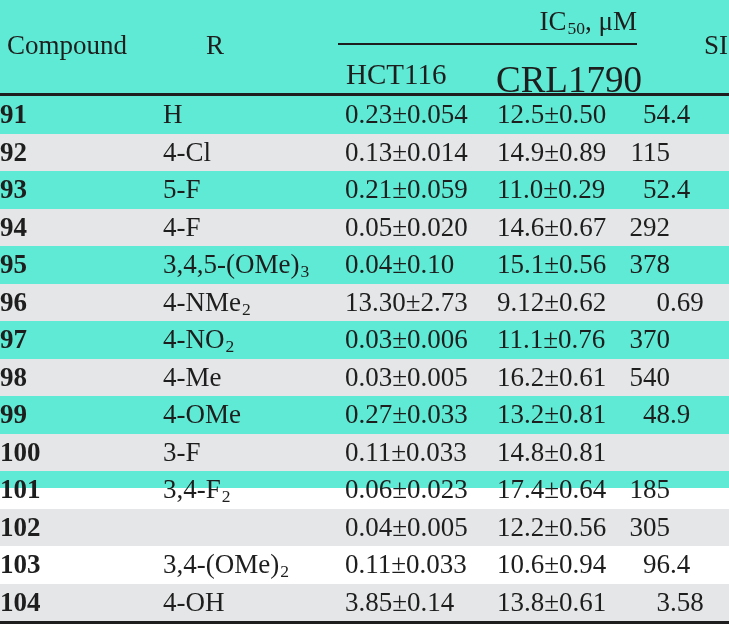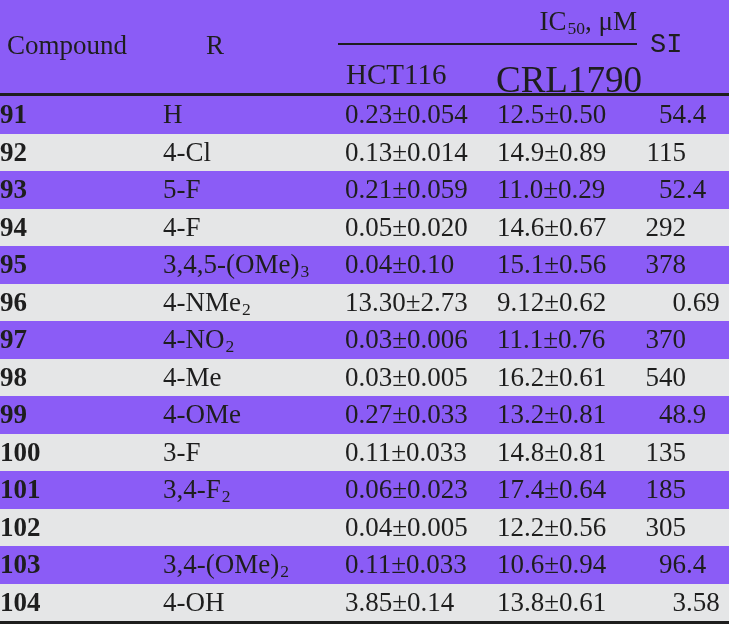--- a/index.html
+++ b/index.html
@@ -10,33 +10,33 @@
   body {
     width: 729px;
     height: 628px;
     font-family: "Liberation Serif", "DejaVu Serif", serif;
     color: #1e1e1e;
     overflow: hidden;
   }
   .table-wrap {
     position: relative;
     width: 729px;
-    height: 620px;
-    background: #8b5cf6;
+    height: 488px;
+    background: #5eead4;
   }
   
   .th {
     position: absolute;
     font-size: 27px;
     line-height: 1.1;
     white-space: nowrap;
   }
   .th-compound { left: 7px;  top: 31px; }
   .th-r        { left: 185px; top: 31px; width: 60px; text-align: center; }
-  .th-si       { left: 650px; top: 31px; width: 78px; text-align: left; font-family: Liberation Mono, monospace; }
+  .th-si       { left: 650px; top: 31px; width: 78px; text-align: right; }
 
   .ic50-group {
     position: absolute;
     left: 338px;
     top: 0;
     width: 299px;
   }
   .ic50-label {
     text-align: right;
     font-size: 27px;
@@ -85,21 +85,21 @@
     top: 0;
     height: 37.5px;
     line-height: 37.5px;
     font-size: 27px;
     white-space: nowrap;
   }
   .c-compound { left: 0;   width: 57px; text-align: left; font-weight: bold; }
   .c-r        { left: 163px; }
   .c-hct      { left: 345px; }
   .c-crl      { left: 497px; }
-  .c-si       { left: 536px; width: 189px; }
+  .c-si       { left: 520px; width: 189px; }
   .si-int {
     display: inline-block;
     width: 150px;
     text-align: right;
   }
   sub {
     font-size: 0.65em;
     line-height: 0;
     position: relative;
     vertical-align: baseline;
@@ -189,21 +189,20 @@
         <div class="cell c-r">4-OMe</div>
         <div class="cell c-hct">0.27±0.033</div>
         <div class="cell c-crl">13.2±0.81</div>
         <div class="cell c-si"><span class="si-int">48</span><span class="si-frac">.9</span></div>
       </div>
       <div class="row shaded">
         <div class="cell c-compound">100</div>
         <div class="cell c-r">3-F</div>
         <div class="cell c-hct">0.11±0.033</div>
         <div class="cell c-crl">14.8±0.81</div>
-        <div class="cell c-si"><span class="si-int">135</span><span class="si-frac"></span></div>
       </div>
       <div class="row">
         <div class="cell c-compound">101</div>
         <div class="cell c-r">3,4-F<sub>2</sub></div>
         <div class="cell c-hct">0.06±0.023</div>
         <div class="cell c-crl">17.4±0.64</div>
         <div class="cell c-si"><span class="si-int">185</span><span class="si-frac"></span></div>
       </div>
       <div class="row shaded">
         <div class="cell c-compound">102</div>

